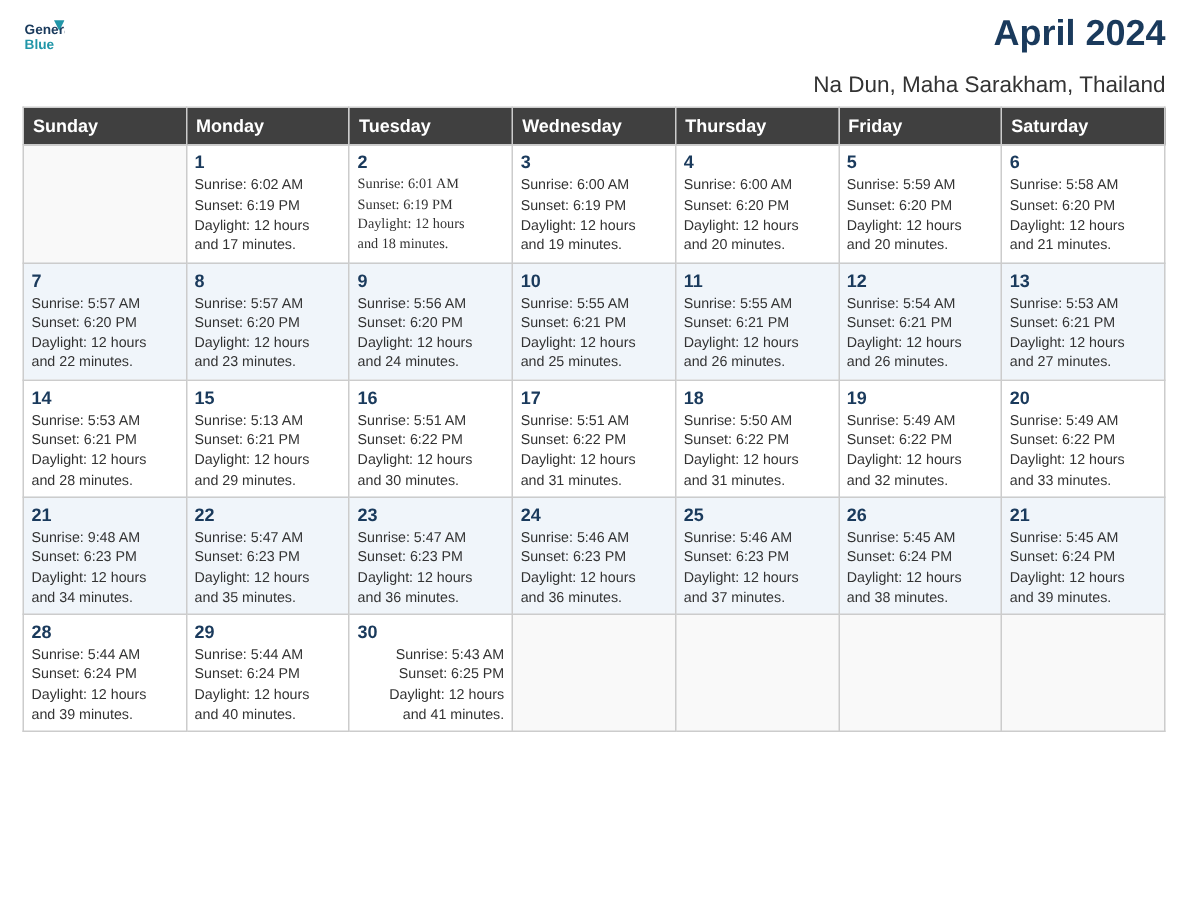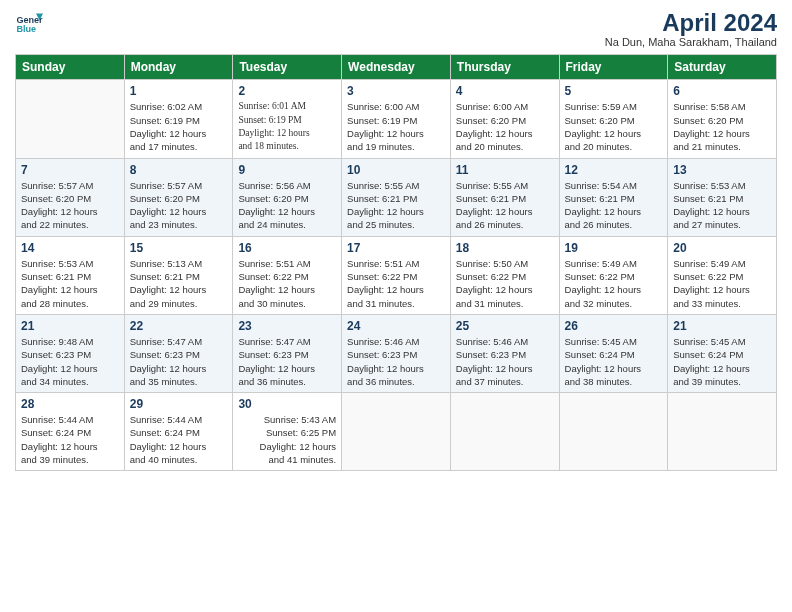--- a/index.html
+++ b/index.html
@@ -32,32 +32,32 @@
     .title-block {
       text-align: right;
     }
     .month-title {
       font-size: 24px;
       font-weight: bold;
       color: #1a3a5c;
       line-height: 1.1;
     }
     .location {
-      font-size: 11px;
+      font-size: 15px;
       color: #333;
-      margin-top: 0;
+      margin-top: 12px;
     }
     .calendar-table {
       width: 100%;
       border-collapse: collapse;
       margin-top: 6px;
       font-size: 10.5px;
     }
     .calendar-table th {
-      background-color: #15803d;
+      background-color: #404040;
       color: #fff;
       text-align: left;
       padding: 5px 6px;
       font-size: 12px;
       font-weight: 600;
       border: 1px solid #ccc;
     }
     .calendar-table td {
       border: 1px solid #ccc;
       vertical-align: top;

